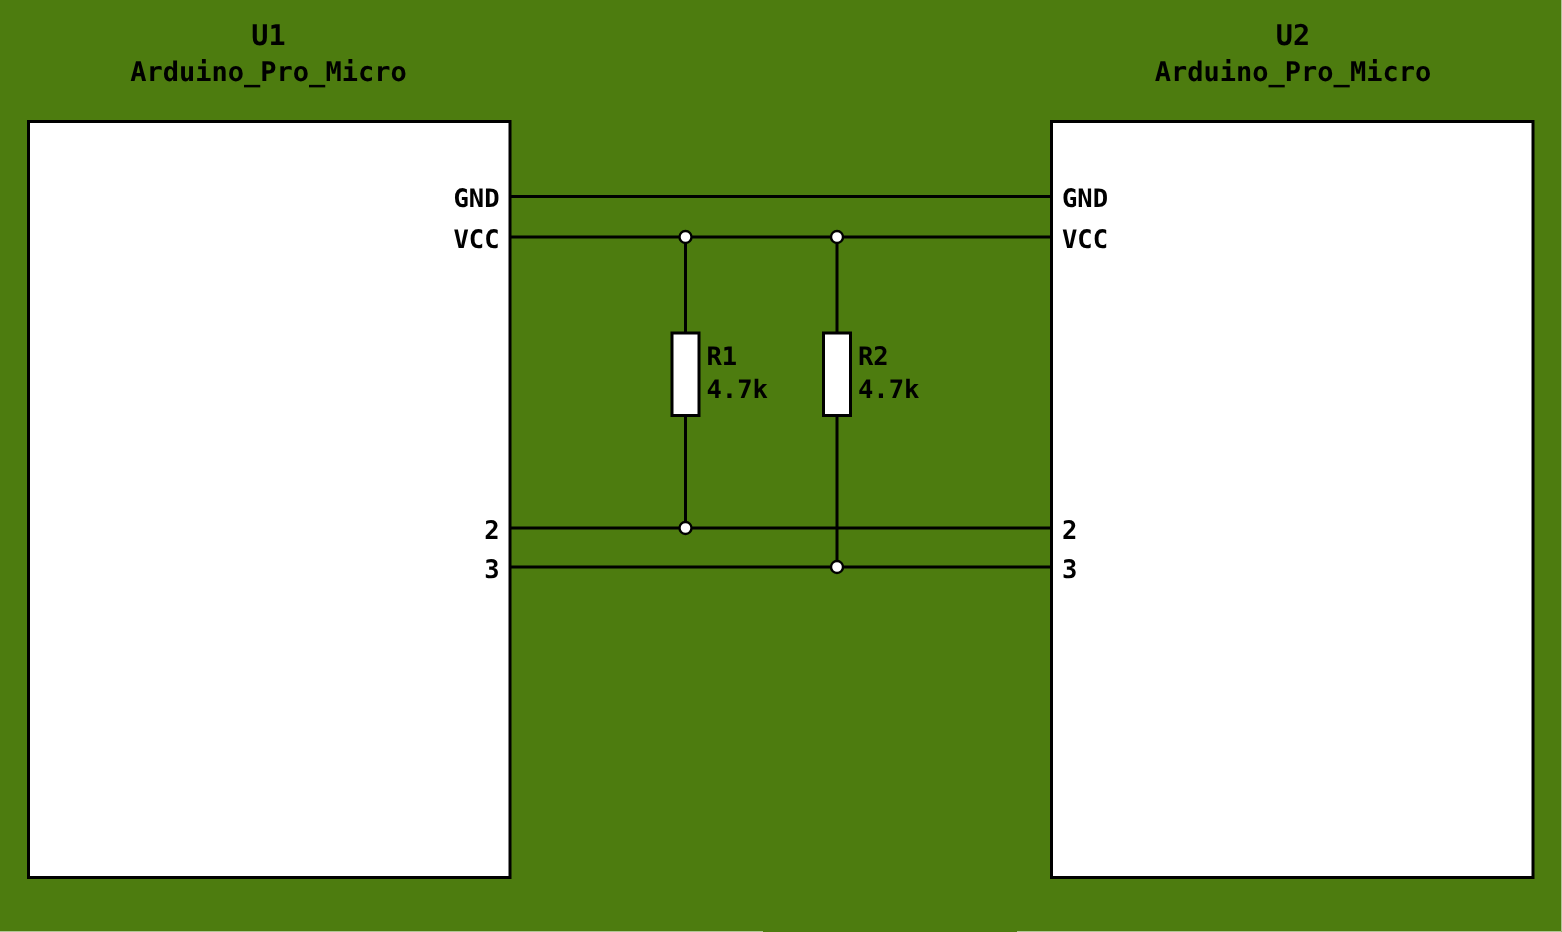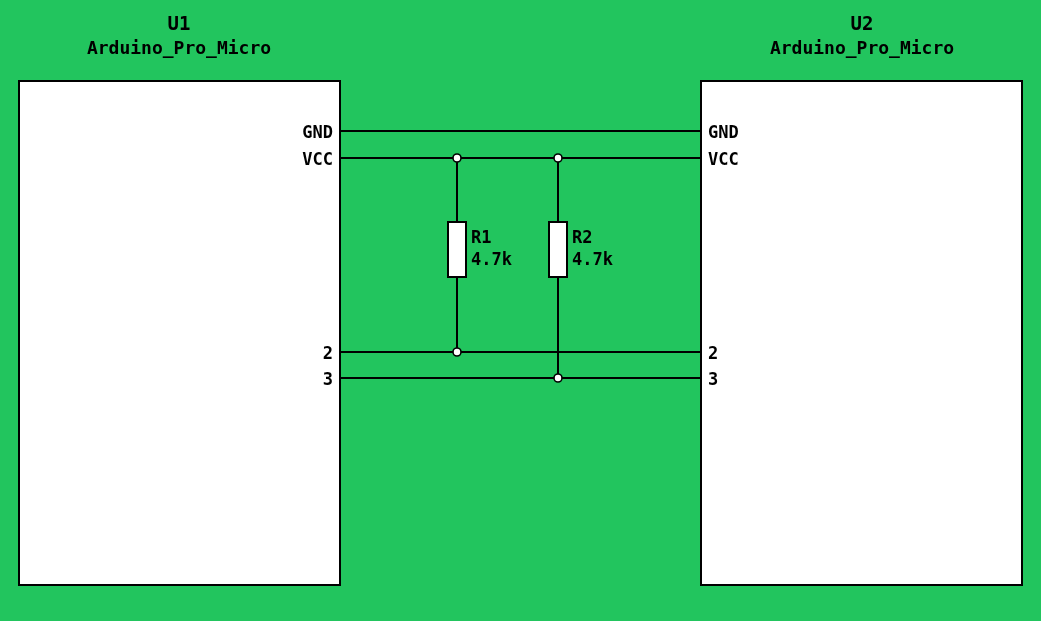--- a/index.html
+++ b/index.html
@@ -4,21 +4,21 @@
 <style>
   html, body {
     margin: 0;
     padding: 0;
     background: #ffffff;
   }
   .canvas {
     position: relative;
     width: 1041px;
     height: 621px;
-    background: #22c55e;
+    background: #4d7c0f;
     overflow: hidden;
   }
   svg text {
     font-family: "DejaVu Sans Mono", monospace;
     font-weight: bold;
     fill: #000000;
   }
   .ref-text   { font-size: 19px; }
   .value-text { font-size: 18px; }
   .pin-text   { font-size: 17px; }

